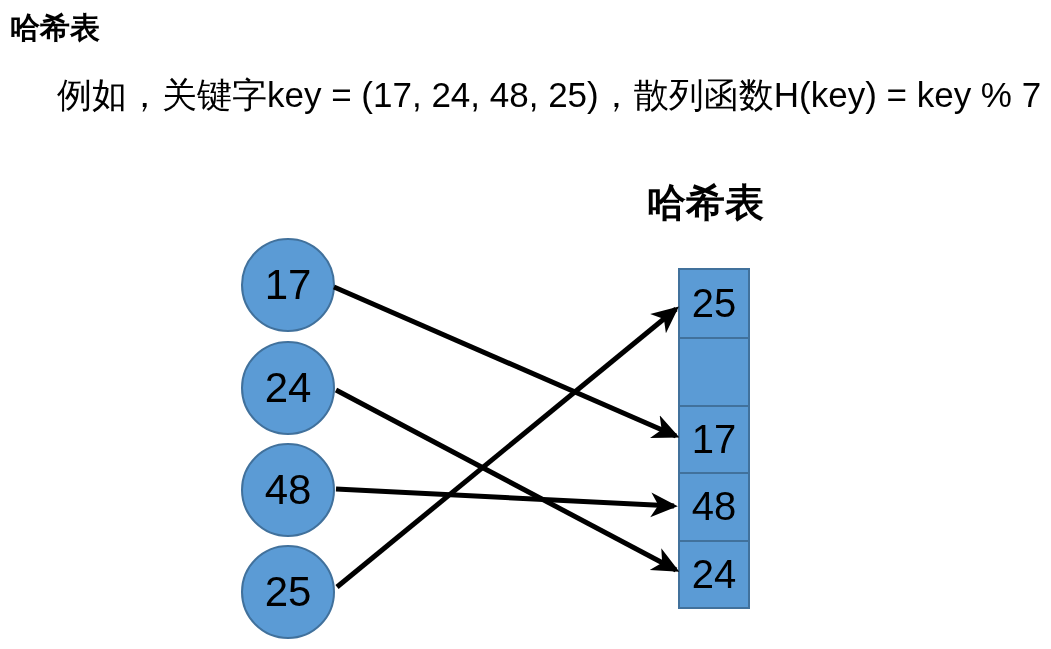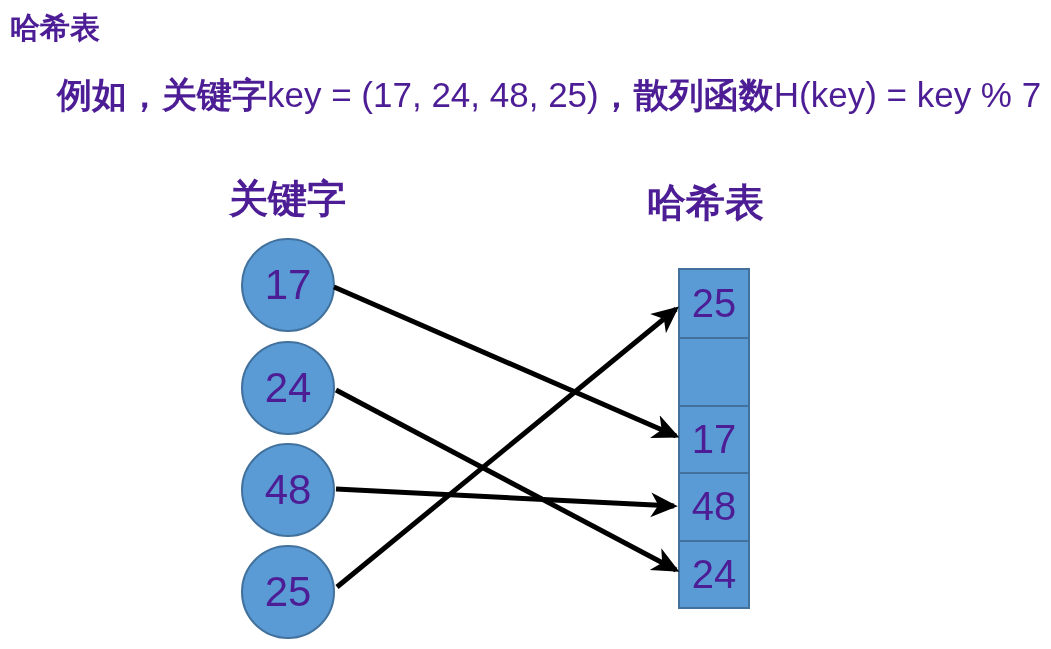--- a/index.html
+++ b/index.html
@@ -7,38 +7,38 @@
     padding: 0;
     background: #ffffff;
   }
   #canvas {
     position: relative;
     width: 1051px;
     height: 649px;
     background: #ffffff;
     overflow: hidden;
     font-family: "Liberation Sans", "DejaVu Sans", sans-serif;
-    color: #4c1d95;
+    color: #000000;
   }
   .page-title {
     position: absolute;
     left: 10px;
     top: 8px;
     font-size: 30px;
     font-weight: bold;
     white-space: nowrap;
   }
   .example-line {
     position: absolute;
     left: 57px;
     top: 72px;
     font-size: 35px;
     white-space: nowrap;
   }
-  .example-line .seg-bold { font-weight: bold; }
+  .example-line .seg-bold { font-weight: normal; }
   .example-line .seg-regular { font-weight: normal; margin-top: 21px; }
   .col-header {
     position: absolute;
     font-size: 39px;
     font-weight: bold;
     white-space: nowrap;
   }
   .key-circle {
     position: absolute;
     border-radius: 50%;
@@ -68,21 +68,20 @@
 </style>
 </head>
 <body>
 
 <div id="canvas">
 
   <div class="page-title">哈希表</div>
 
   <div class="example-line" id="example-line"><span class="seg-bold">例如，关键字</span><span class="seg-regular">key = (17, 24, 48, 25)</span><span class="seg-bold">，散列函数</span><span class="seg-regular">H(key) = key % 7</span></div>
 
-  <div class="col-header" style="left:229px; top:172px;">关键字</div>
 
   <div class="col-header" style="left:647px; top:176px;">哈希表</div>
 
   <div id="nodes">
       <div class="key-circle" style="left: 241px; top: 238px; width: 94px; height: 94px; background: rgb(91, 155, 213); border: 2px solid rgb(65, 113, 156);">
         <span>17</span>
       </div>
       <div class="key-circle" style="left: 241px; top: 341px; width: 94px; height: 94px; background: rgb(91, 155, 213); border: 2px solid rgb(65, 113, 156);">
         <span>24</span>
       </div>

